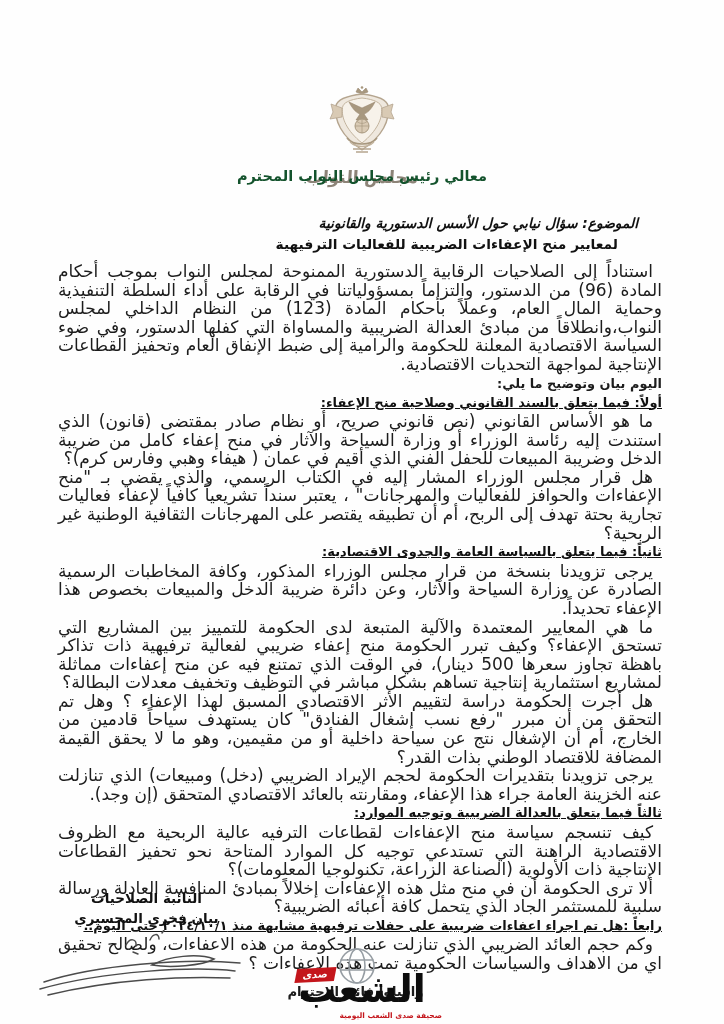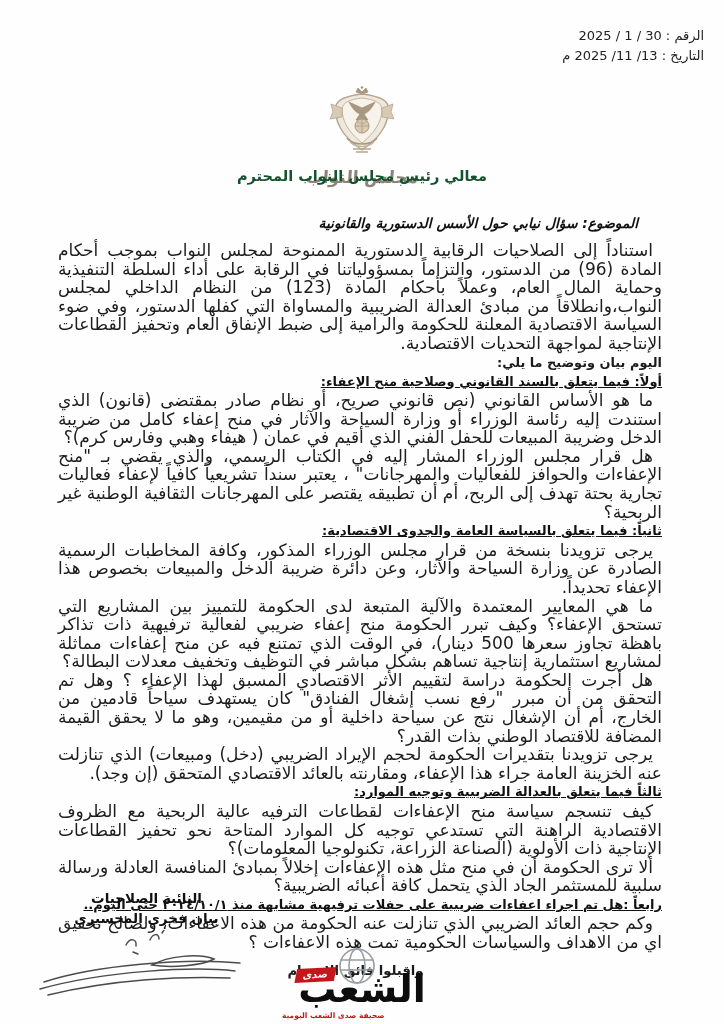--- a/index.html
+++ b/index.html
@@ -77,33 +77,29 @@
     padding:0 7px;transform:skewX(-14deg) rotate(-3deg);
     z-index:3;
   }
   .fl-word{
     position:absolute;bottom:16px;left:0;width:100%;
     text-align:center;font-size:38px;font-weight:bold;color:#0d0d0d;
     line-height:38px;z-index:2;letter-spacing:-1px;margin-top:6px;
   }
   .fl-tagline{
     position:absolute;bottom:4px;left:0;width:100%;
-    text-align:left;font-size:7.5px;font-weight:bold;color:#c4161c;
+    text-align:right;font-size:7.5px;font-weight:bold;color:#c4161c;
     z-index:2;
   }
 </style>
 </head>
 <body>
 
 <div class="page">
 
-  <div class="ref-block">
-    <div>الرقم : 30 / 1 / 2025</div>
-    <div>التاريخ : 13/ 11/ 2025 م</div>
-  </div>
 
   <div class="crest-wrap">
     <span>
       <svg width="78" height="74" viewBox="0 0 78 74" xmlns="http://www.w3.org/2000/svg">
 
         <path d="M33 6 L35 2 L39 6 L43 2 L45 6 L39 8 Z" fill="#a8987f" stroke="#98866f" stroke-width="0.6"></path>
         <circle cx="39" cy="1.5" r="1.3" fill="#a8987f"></circle>
 
         <path d="M39 8 C22 10 14 14 13 20 C11 34 18 50 39 64 C60 50 67 34 65 20 C64 14 56 10 39 8 Z" fill="#efe8de" stroke="#b5a58f" stroke-width="1.4"></path>
         <path d="M39 12 C26 13.5 20 17 19.5 21.5 C18 32 24 45 39 57 C54 45 60 32 58.5 21.5 C58 17 52 13.5 39 12 Z" fill="#f7f2ea" stroke="#c3b49e" stroke-width="1"></path>
@@ -123,20 +119,21 @@
     </span>
     <div class="org-name">مجلس النواب</div>
   </div>
 
   <div class="salutation">معالي رئيس مجلس النواب المحترم</div>
 
   <div class="content">
 
     <div class="subject">
       <div class="l1">الموضوع: سؤال نيابي حول الأسس الدستورية والقانونية</div>
+      <div class="l2">لمعايير منح الإعفاءات الضريبية للفعاليات الترفيهية</div>
     </div>
 
     <p class="para intro">استناداً إلى الصلاحيات الرقابية الدستورية الممنوحة لمجلس النواب بموجب أحكام المادة (96) من الدستور، والتزاماً بمسؤولياتنا في الرقابة على أداء السلطة التنفيذية وحماية المال العام، وعملاً بأحكام المادة (123) من النظام الداخلي لمجلس النواب،وانطلاقاً من مبادئ العدالة الضريبية والمساواة التي كفلها الدستور، وفي ضوء السياسة الاقتصادية المعلنة للحكومة والرامية إلى ضبط الإنفاق العام وتحفيز القطاعات الإنتاجية لمواجهة التحديات الاقتصادية.</p>
 
     <p class="para lead-bold">اليوم بيان وتوضيح ما يلي:</p>
 
     <p class="para sec-head">أولاً: فيما يتعلق بالسند القانوني وصلاحية منح الإعفاء:</p>
     <p class="para">ما هو الأساس القانوني (نص قانوني صريح، أو نظام صادر بمقتضى (قانون) الذي استندت إليه رئاسة الوزراء أو وزارة السياحة والآثار في منح إعفاء كامل من ضريبة الدخل وضريبة المبيعات للحفل الفني الذي أقيم في عمان ( هيفاء وهبي وفارس كرم)؟</p>
     <p class="para">هل قرار مجلس الوزراء المشار إليه في الكتاب الرسمي، والذي يقضي بـ "منح الإعفاءات والحوافز للفعاليات والمهرجانات" ، يعتبر سنداً تشريعياً كافياً لإعفاء فعاليات تجارية بحتة تهدف إلى الربح، أم أن تطبيقه يقتصر على المهرجانات الثقافية الوطنية غير الربحية؟</p>
     <p class="para sec-head">ثانياً: فيما يتعلق بالسياسة العامة والجدوى الاقتصادية:</p>

